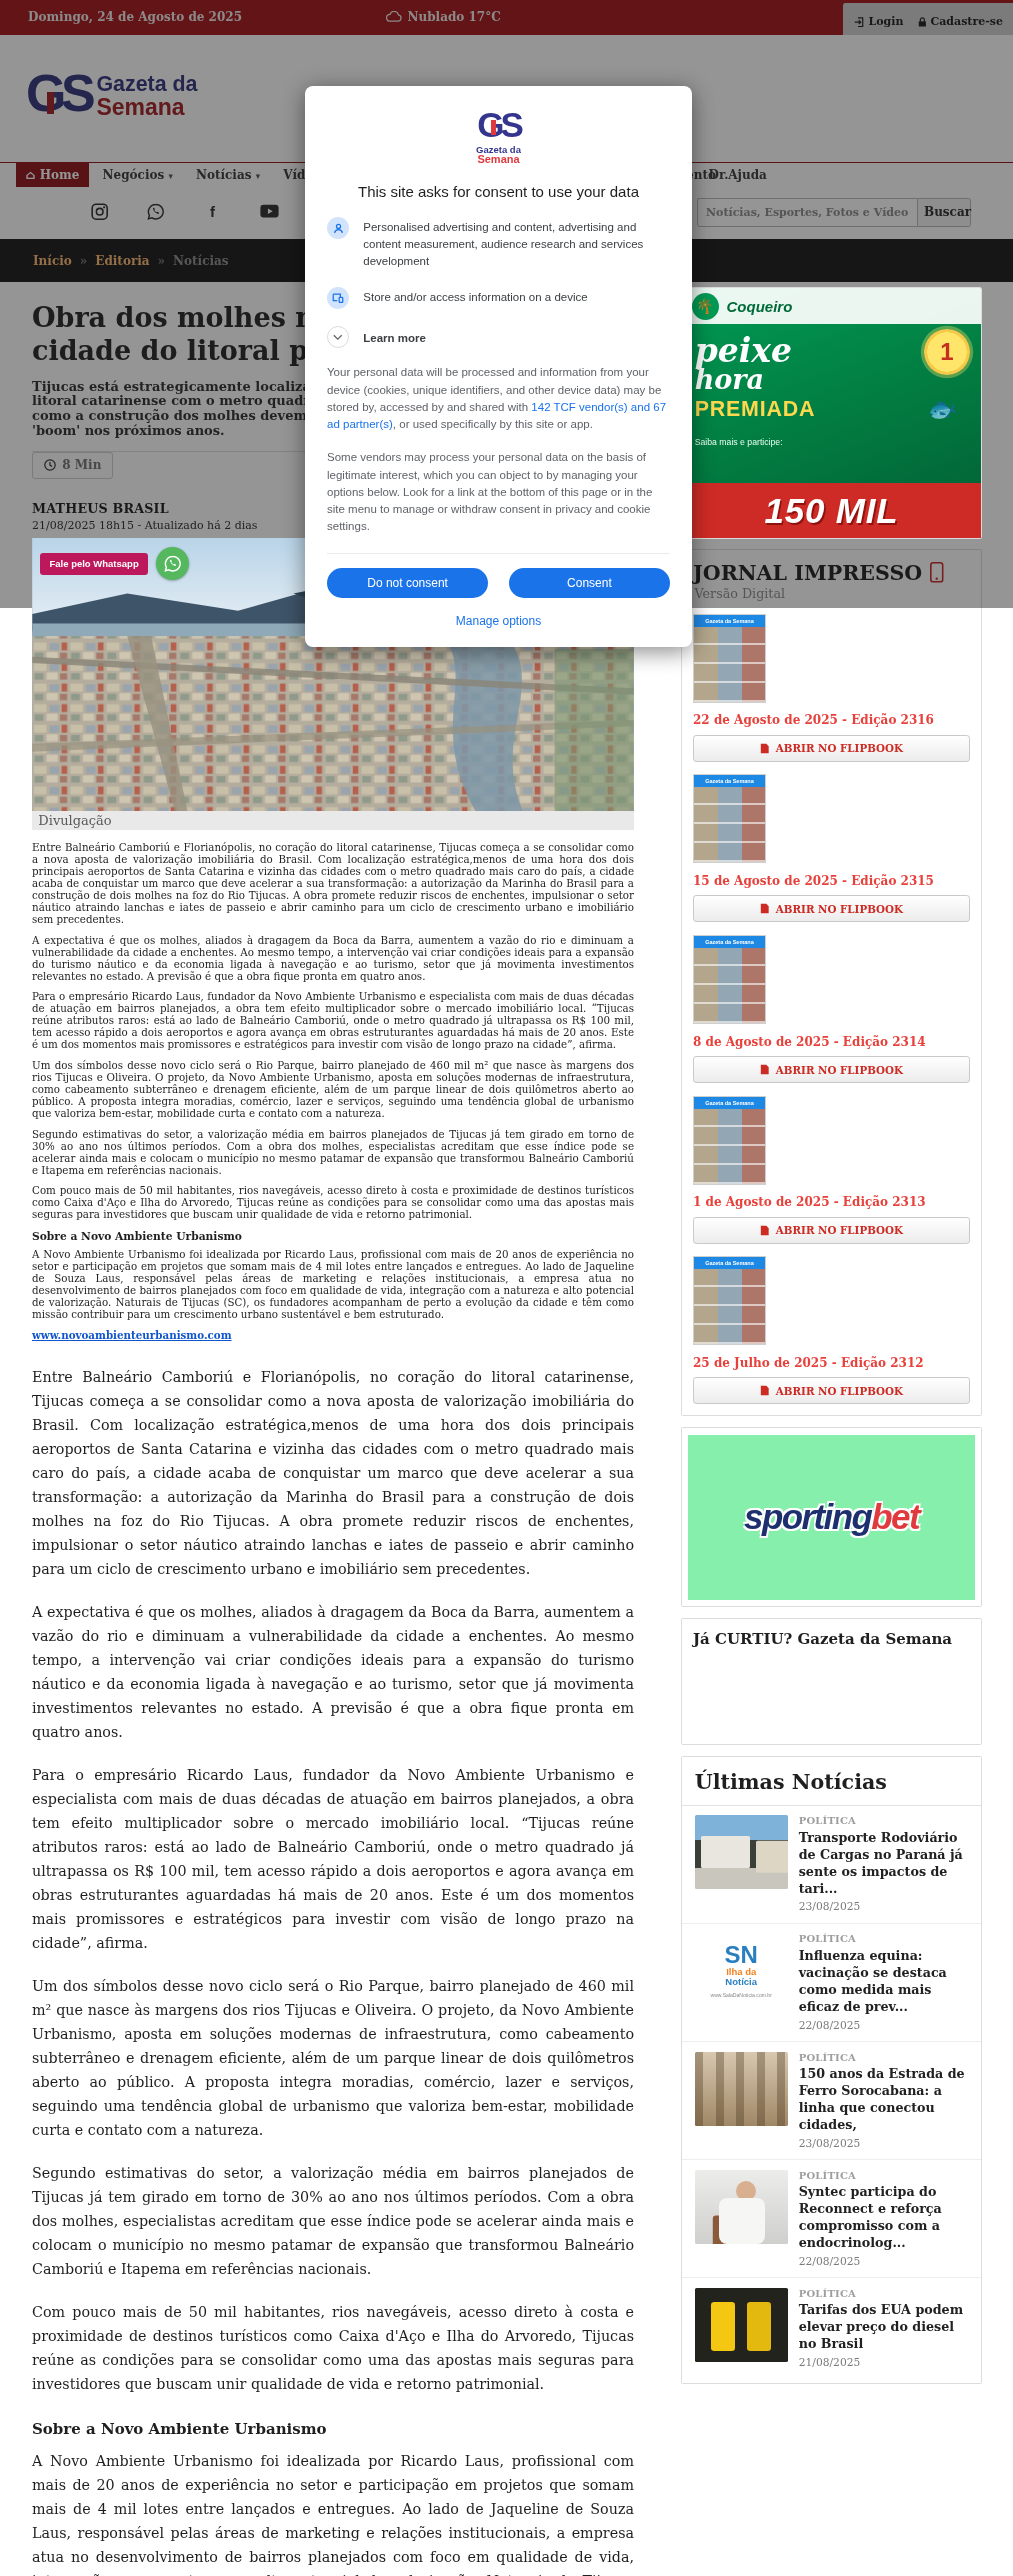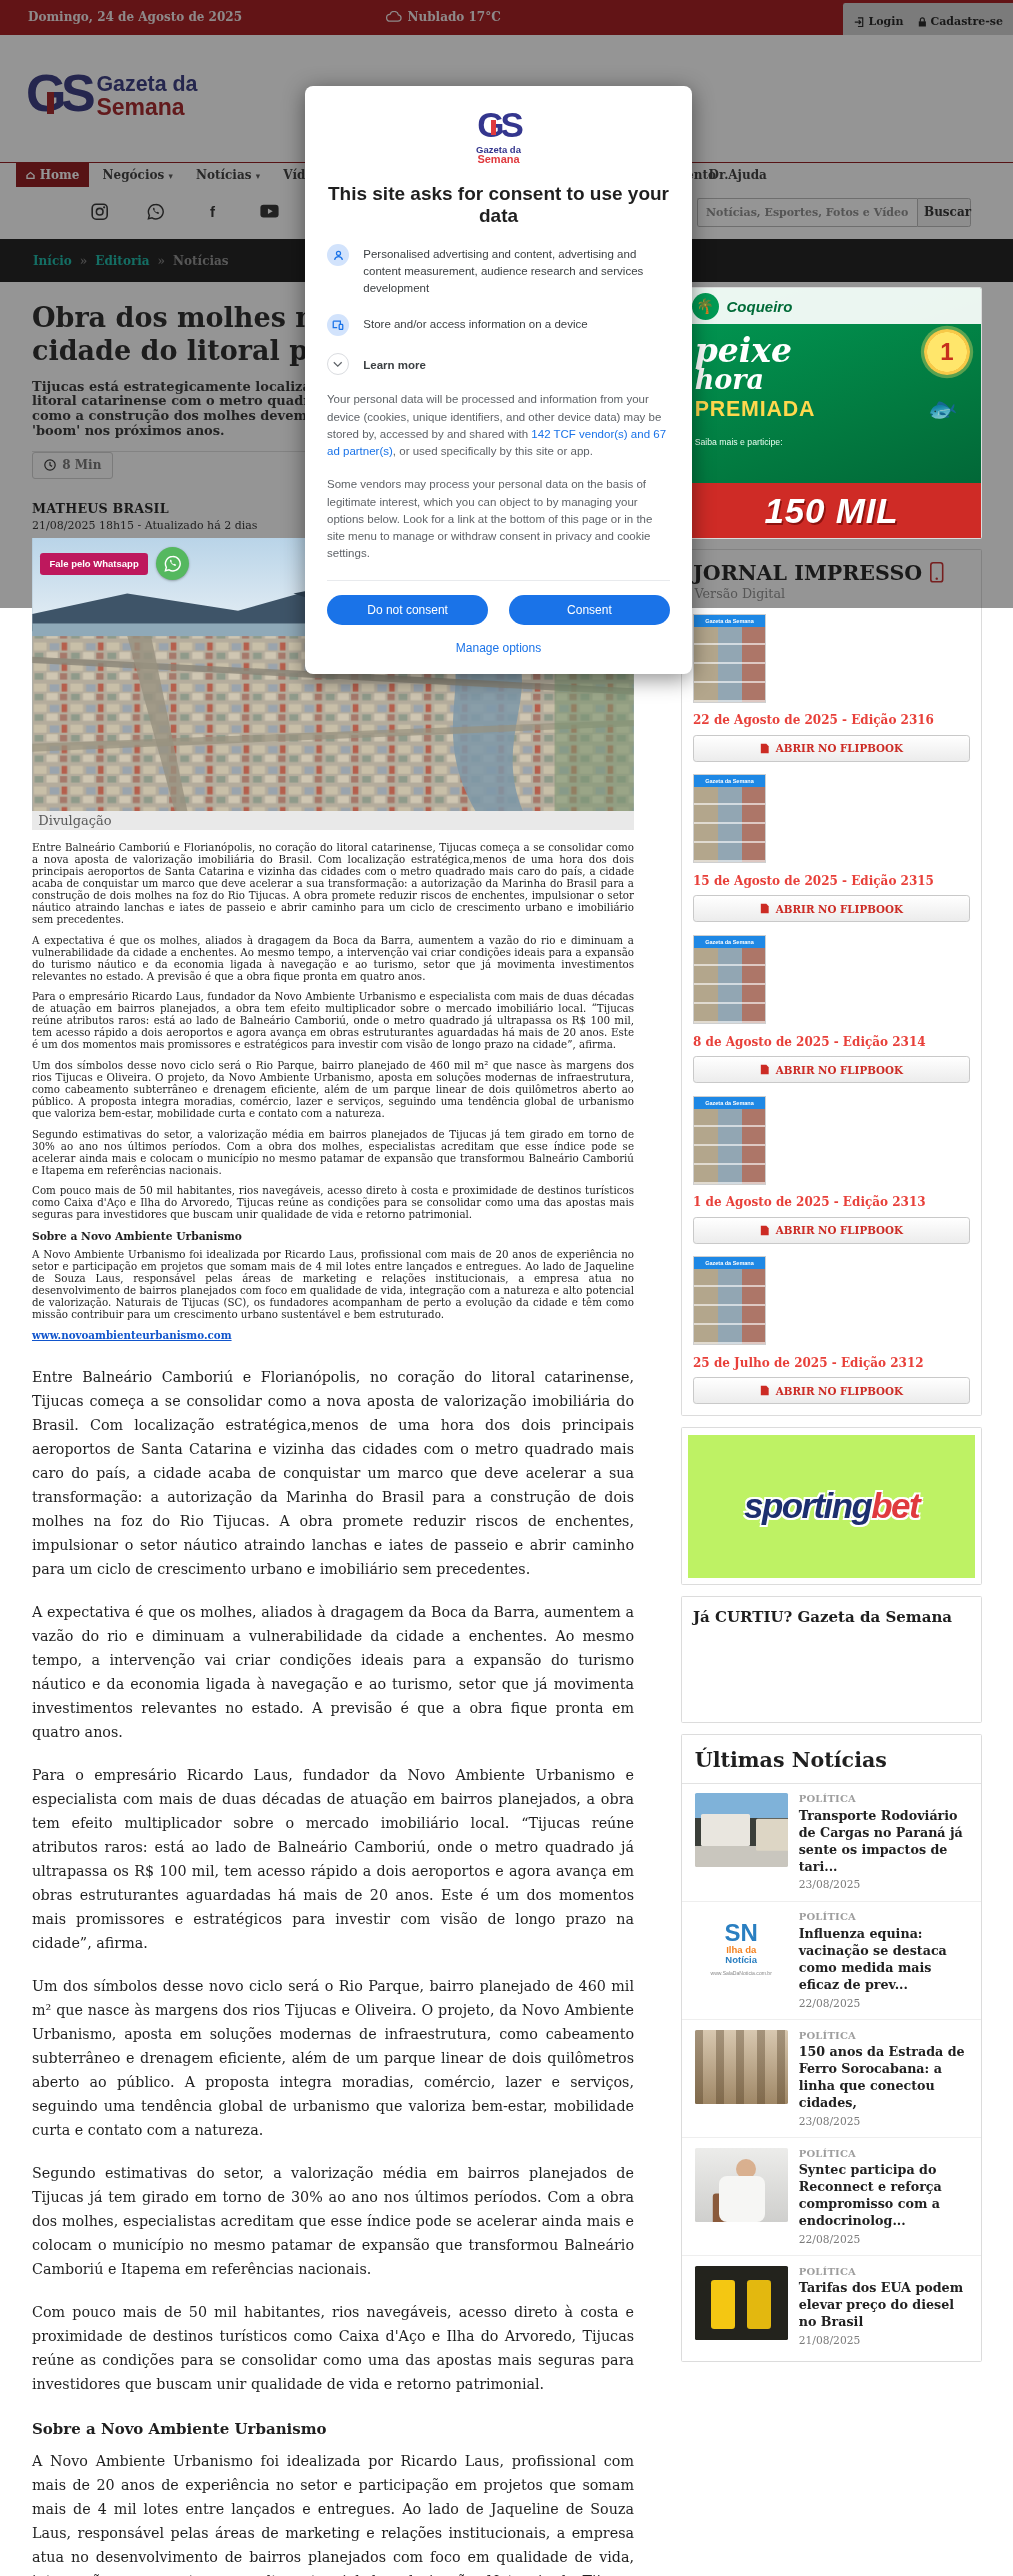--- a/index.html
+++ b/index.html
@@ -35,21 +35,21 @@
              font-family:"Liberation Sans",sans-serif;font-weight:bold;font-size:15px;text-decoration:none;}
   .search-wrap{position:absolute;left:697px;top:8px;display:flex;}
   .search-input{width:220px;height:28.5px;border:0.8px solid #b9b9b9;border-right:none;border-radius:2.4px 0 0 2.4px;
                 padding:0 8px;font-family:"DejaVu Serif",serif;font-size:11px;font-weight:bold;color:#444;box-sizing:border-box;background:#fff;}
   .search-input::placeholder{color:#8a8a8a;}
   .search-btn{width:54px;height:28.5px;border:0.8px solid #b9b9b9;background:#f2f2f2;border-radius:0 2.4px 2.4px 0;
               font-family:"DejaVu Serif",serif;font-size:12px;font-weight:bold;color:#2c2c2c;cursor:pointer;}
   
   .breadcrumb{position:absolute;left:0;top:239px;width:1014px;height:43px;background:#191919;display:flex;align-items:center;}
   .breadcrumb .inner{margin-left:33px;font-size:12px;font-weight:bold;color:#8f8f8f;display:flex;gap:8px;}
-  .breadcrumb a{color:#14b8a6;text-decoration:none;}
+  .breadcrumb a{color:#fdba74;text-decoration:none;}
   .breadcrumb .sep{color:#777;}
   
   .article{position:absolute;left:32px;top:301px;width:602px;}
   .clip{white-space:nowrap;overflow:hidden;display:block;}
   .article-title{font-size:27px;line-height:33px;font-weight:bold;color:#262626;margin:0;}
   .article-sub{margin-top:12.7px;font-size:13px;line-height:14.7px;font-weight:bold;color:#303030;}
   .article hr{border:none;border-top:0.8px solid #dedede;margin:12px 0 0 0;}
   .readtime{margin-top:0;display:inline-flex;align-items:center;gap:6.3px;border:0.8px solid #cfcfcf;border-radius:3px;
             padding:5.5px 11px;font-size:12px;font-weight:bold;color:#737373;background:#fdfdfd;}
   .byline{margin-top:22px;font-size:12.7px;font-weight:bold;color:#1d1d1d;letter-spacing:0.2px;}
@@ -97,21 +97,21 @@
      repeating-linear-gradient(90deg,#b3a68c 0 24px,#92a6b3 24px 48px,#ad7668 48px 71px);}
   .cover-head{position:absolute;left:0;top:0;width:100%;height:12px;background:#1e88e5;color:#fff;
               font-family:"Liberation Sans",sans-serif;font-size:5.5px;font-weight:bold;display:flex;align-items:center;justify-content:center;}
   .ed-right{flex:1;}
   .ed-title{color:#e8403a;font-weight:bold;font-size:12px;line-height:1.35;}
   .ed-btn{margin-top:6.3px;width:100%;height:27px;border:0.8px solid #c9c9c9;border-radius:3.2px;
           background:linear-gradient(#ffffff,#ececec);color:#cc2b24;font-family:"DejaVu Serif",serif;
           font-weight:bold;font-size:10.3px;display:flex;align-items:center;justify-content:center;gap:6.3px;cursor:pointer;}
   
   .sb-box{margin-top:11px;padding:6.3px;}
-  .sb-inner{background:#bef264;height:143px;display:flex;align-items:center;justify-content:center;}
+  .sb-inner{background:#86efac;height:165px;display:flex;align-items:center;justify-content:center;}
   .sb-logo{font-family:"Liberation Sans",sans-serif;font-weight:900;font-style:italic;font-size:35px;letter-spacing:-1.6px;
            text-shadow:-1.6px -1.6px 0 #fff,1.6px -1.6px 0 #fff,-1.6px 1.6px 0 #fff,1.6px 1.6px 0 #fff,0 2.4px 0 #fff;}
   .sb-w1{color:#1d2f6f;}
   .sb-w2{color:#e03a3e;}
   
   .curtiu{margin-top:11px;padding:11px;height:127px;}
   .curtiu-title{font-size:15px;font-weight:bold;color:#1f1f1f;}
   
   .ultimas{margin-top:11px;padding:0 0 4.8px 0;}
   .ultimas-head{font-size:20.6px;font-weight:bold;color:#1f1f1f;padding:12.7px 12.7px 11px 12.7px;border-bottom:0.8px solid #e2e2e2;}
@@ -138,21 +138,21 @@
   
   .dim-overlay{position:absolute;left:0;top:0;width:1014px;height:608px;background:rgba(20,20,20,.45);z-index:40;}
   .modal{position:absolute;left:305px;top:86px;width:387px;background:#fff;border-radius:8px;z-index:60;
          box-shadow:0 4.8px 22px rgba(0,0,0,.45);font-family:"Liberation Sans",sans-serif;box-sizing:border-box;
          padding:20.6px 22px 19px 22px;}
   .m-logo{text-align:center;line-height:1;}
   .m-gs{font-size:35px;font-weight:900;letter-spacing:-4px;color:#34368e;position:relative;display:inline-block;}
   .m-gs i{position:absolute;left:13.5px;top:13.5px;width:4.8px;height:15px;background:#e03a3e;font-style:normal;}
   .m-l1{color:#34368e;font-size:9.5px;font-weight:bold;margin-top:3.2px;}
   .m-l2{color:#e03a3e;font-size:11px;font-weight:bold;}
-  .m-title{margin-top:17.4px;text-align:center;font-size:19px;color:#1f1f1f;font-weight:700;}
+  .m-title{margin-top:17.4px;text-align:center;font-size:15px;color:#1f1f1f;font-weight:400;}
   .m-row{display:flex;gap:14.3px;margin-top:17.4px;align-items:flex-start;}
   .m-ic{width:22px;height:22px;border-radius:50%;background:#d2e3fc;flex:none;display:flex;align-items:center;justify-content:center;}
   .m-ic.plain{background:#fff;border:0.8px solid #dadce0;box-sizing:border-box;}
   .m-row-text{font-size:11.5px;color:#3c4043;line-height:1.45;padding-top:2.4px;}
   .m-row-text.strong{font-weight:bold;padding-top:4px;}
   .m-para{margin-top:16px;font-size:11.5px;color:#5f6368;line-height:1.5;}
   .m-link{color:#1a73e8;text-decoration:none;}
   .m-div{border-top:0.8px solid #e8eaed;margin-top:17.4px;}
   .m-btns{display:flex;gap:20.6px;margin-top:14.3px;}
   .m-btn{flex:1;height:30px;border:none;border-radius:16px;background:#1a73e8;color:#fff;font-size:12px;

